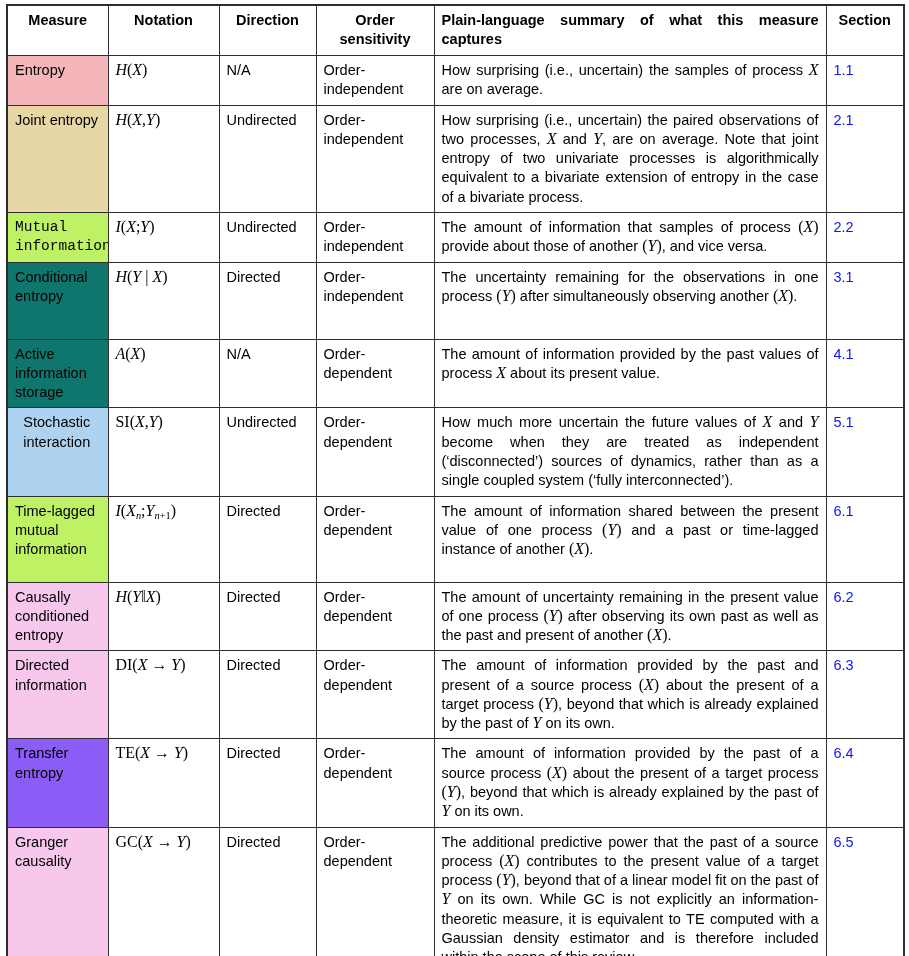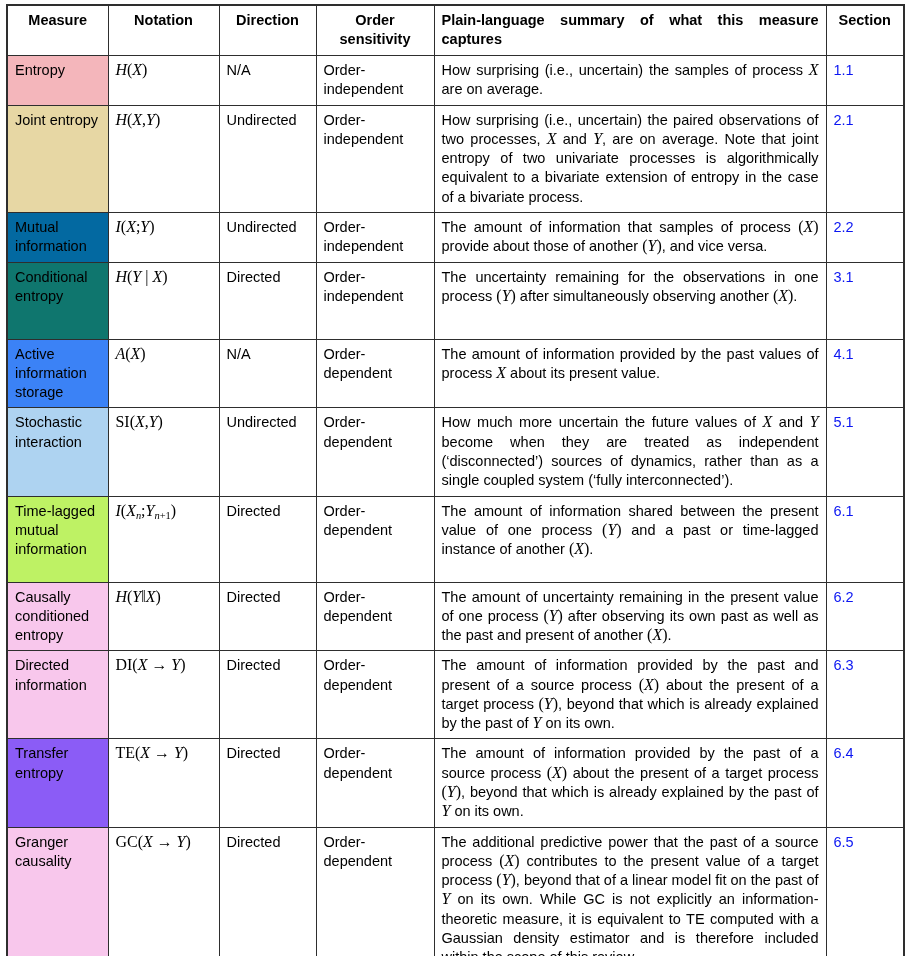--- a/index.html
+++ b/index.html
@@ -67,48 +67,48 @@
   <tr>
     <td class="measure" style="background: rgb(231, 215, 164);">Joint entropy</td>
     <td class="notation"><span class="mi">H</span><span class="mr">(</span><span class="mi">X</span><span class="mr">,</span><span class="mi">Y</span><span class="mr">)</span></td>
     <td class="direction">Undirected</td>
     <td class="order">Order-independent</td>
     <td class="summary">How surprising (i.e., uncertain) the paired observations of two processes, <span class="mi">X</span> and <span class="mi">Y</span>, are on average.  Note that joint entropy of two univariate processes is algorithmically equivalent to a bivariate extension of entropy in the case of a bivariate process.</td>
     <td class="section"><a>2.1</a></td>
   </tr>
 
   <tr>
-    <td class="measure" style="background: #0369a1;">Mutual information</td>
+    <td class="measure" style="background: #bef264; font-family: Liberation Mono, monospace;">Mutual information</td>
     <td class="notation"><span class="mi">I</span><span class="mr">(</span><span class="mi">X</span><span class="mr">;</span><span class="mi">Y</span><span class="mr">)</span></td>
     <td class="direction">Undirected</td>
     <td class="order">Order-independent</td>
     <td class="summary">The amount of information that samples of process <span class="mr">(</span><span class="mi">X</span><span class="mr">)</span> provide about those of another <span class="mr">(</span><span class="mi">Y</span><span class="mr">)</span>, and vice versa.</td>
     <td class="section"><a>2.2</a></td>
   </tr>
 
   <tr>
     <td class="measure" style="background: #0f766e;">Conditional entropy</td>
     <td class="notation"><span class="mi">H</span><span class="mr">(</span><span class="mi">Y</span><span class="mr"> </span><span class="mr">|</span><span class="mr"> </span><span class="mi">X</span><span class="mr">)</span></td>
     <td class="direction">Directed</td>
     <td class="order">Order-independent</td>
     <td class="summary">The uncertainty remaining for the observations in one process <span class="mr">(</span><span class="mi">Y</span><span class="mr">)</span> after simultaneously observing another <span class="mr">(</span><span class="mi">X</span><span class="mr">)</span>.</td>
     <td class="section"><a>3.1</a></td>
   </tr>
 
   <tr>
-    <td class="measure" style="background: #3b82f6;">Active information storage</td>
+    <td class="measure" style="background: #0f766e;">Active information storage</td>
     <td class="notation"><span class="mi">A</span><span class="mr">(</span><span class="mi">X</span><span class="mr">)</span></td>
     <td class="direction">N/A</td>
     <td class="order">Order-dependent</td>
     <td class="summary">The amount of information provided by the past values of process <span class="mi">X</span> about its present value.</td>
     <td class="section"><a>4.1</a></td>
   </tr>
 
   <tr>
-    <td class="measure" style="background: rgb(174, 211, 241);">Stochastic interaction</td>
+    <td class="measure" style="background: rgb(174, 211, 241); text-align: center;">Stochastic interaction</td>
     <td class="notation"><span class="mr">SI</span><span class="mr">(</span><span class="mi">X</span><span class="mr">,</span><span class="mi">Y</span><span class="mr">)</span></td>
     <td class="direction">Undirected</td>
     <td class="order">Order-dependent</td>
     <td class="summary">How much more uncertain the future values of <span class="mi">X</span> and <span class="mi">Y</span> become when they are treated as independent (‘disconnected’) sources of dynamics, rather than as a single coupled system (‘fully interconnected’).</td>
     <td class="section"><a>5.1</a></td>
   </tr>
 
   <tr>
     <td class="measure" style="background: #bef264;">Time-lagged mutual information</td>
     <td class="notation"><span class="mi">I</span><span class="mr">(</span><span class="mi">X</span><span class="msub"><span class="mi">n</span></span><span class="mr">;</span><span class="mi">Y</span><span class="msub"><span class="mi">n</span><span class="mr">+</span><span class="mr">1</span></span><span class="mr">)</span></td>

